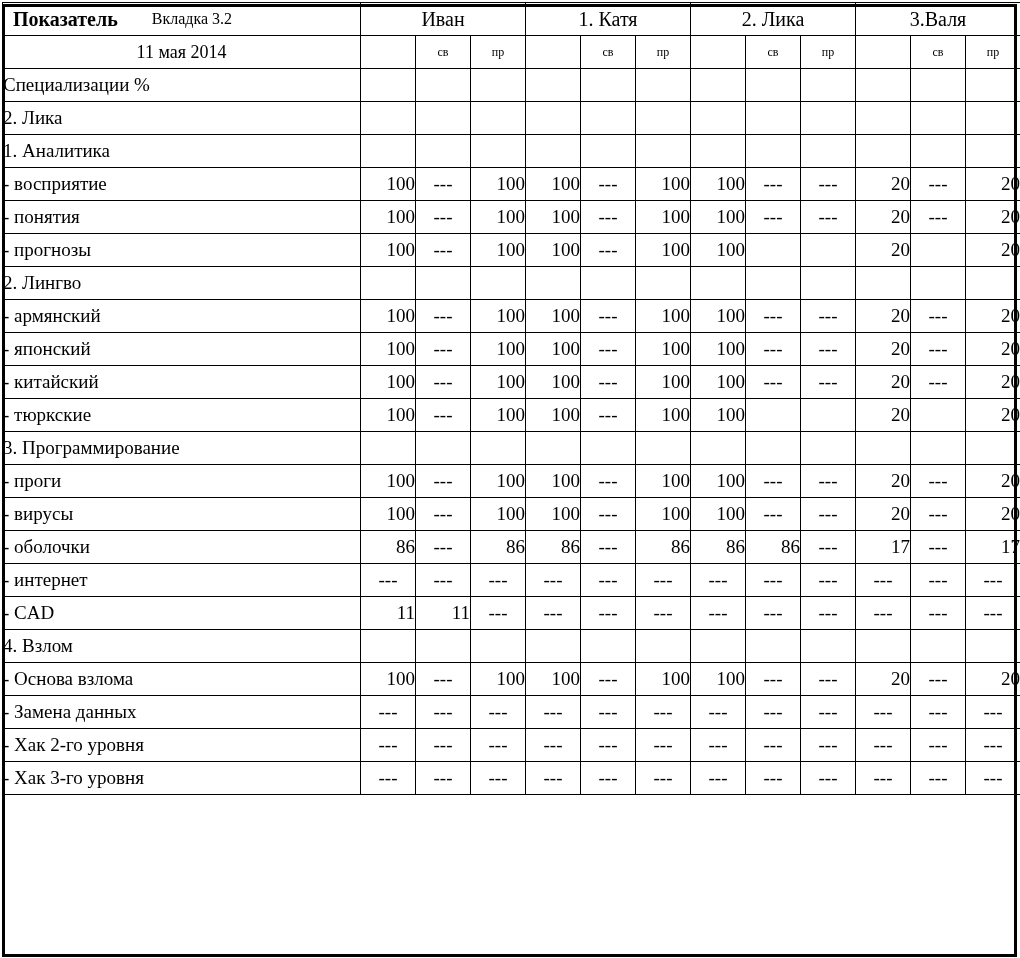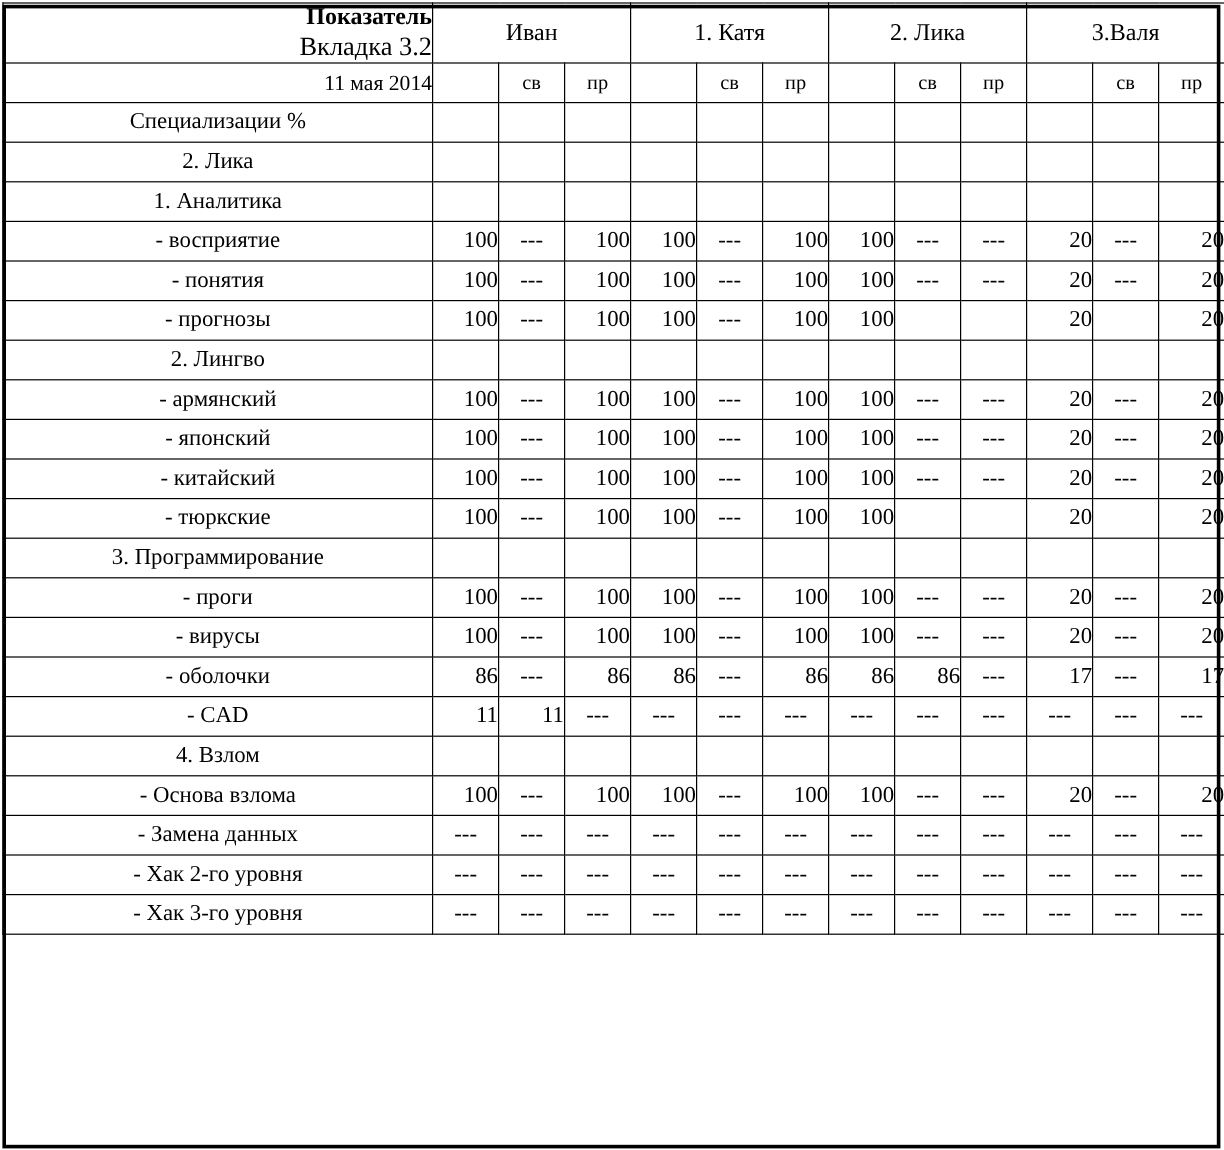--- a/index.html
+++ b/index.html
@@ -39,57 +39,56 @@
   
   .sheet .outer {
     position: absolute;
     left: 2px; top: 2px;
     width: 1015px; height: 953px;
     border: 3px solid #000;
     box-sizing: border-box;
     pointer-events: none;
   }
   .lbl {
-    text-align: center;
+    text-align: left;
     padding-left: 8px;
     font-size: 19px;
   }
   .lbl-indent { padding-left: 14px; }
   .bold { font-weight: bold; }
   .num-b { text-align: right; padding-right: 8px; font-weight: bold; font-size: 19px; }
   .num { text-align: right; padding-right: 8px; font-size: 19px; }
   .dash { text-align: center; font-size: 19px; }
 
   
   .tl { border-left-width: 3px; }
   .tr { border-right-width: 3px; }
   .tt { border-top-width: 3px; }
   .tb { border-bottom-width: 3px; }
 
   th.person {
     font-weight: bold;
     font-size: 20px;
   }
   th.sub {
-    font-size: 17px;
+    font-size: 12px;
     text-align: center;
     font-weight: normal;
   }
   .hdr-date {
     font-size: 18px;
-    text-align: right;
+    text-align: center;
     padding-left: 10px;
   }
   .headwrap {
     display: flex;
-    align-items: flex-end;
-    flex-direction: column;
+    align-items: center;
   }
   .headwrap .t { font-weight: bold; font-size: 20px; }
-  .headwrap .s { font-weight: normal; font-size: 22px; margin-left: 34px; }
+  .headwrap .s { font-weight: normal; font-size: 16px; margin-left: 34px; }
 </style>
 </head>
 <body>
 
 <div class="sheet">
   <div class="outer"></div>
   <table class="grid">
     <colgroup>
       <col style="width:358px">
       <col style="width:55px">
@@ -359,20 +358,35 @@
           <td class="dash">---</td>
           <td class="num">86</td>
           <td class="tl num-b">86</td>
           <td class="num">86</td>
           <td class="dash">---</td>
           <td class="tl num-b">17</td>
           <td class="dash">---</td>
           <td class="tr num">17</td>
         </tr>
         <tr>
+          <td class="lbl lbl-indent tl">- интернет</td>
+          <td class="tl dash">---</td>
+          <td class="dash">---</td>
+          <td class="dash">---</td>
+          <td class="tl dash">---</td>
+          <td class="dash">---</td>
+          <td class="dash">---</td>
+          <td class="tl dash">---</td>
+          <td class="dash">---</td>
+          <td class="dash">---</td>
+          <td class="tl dash">---</td>
+          <td class="dash">---</td>
+          <td class="tr dash">---</td>
+        </tr>
+        <tr>
           <td class="lbl lbl-indent tl">- CAD</td>
           <td class="tl num-b">11</td>
           <td class="num">11</td>
           <td class="dash">---</td>
           <td class="tl dash">---</td>
           <td class="dash">---</td>
           <td class="dash">---</td>
           <td class="tl dash">---</td>
           <td class="dash">---</td>
           <td class="dash">---</td>

